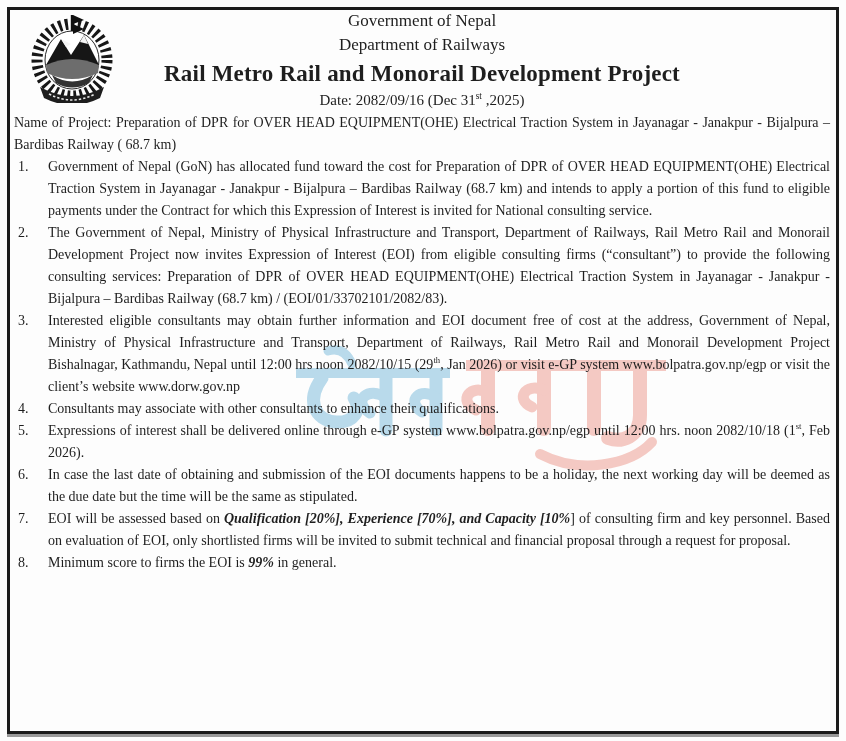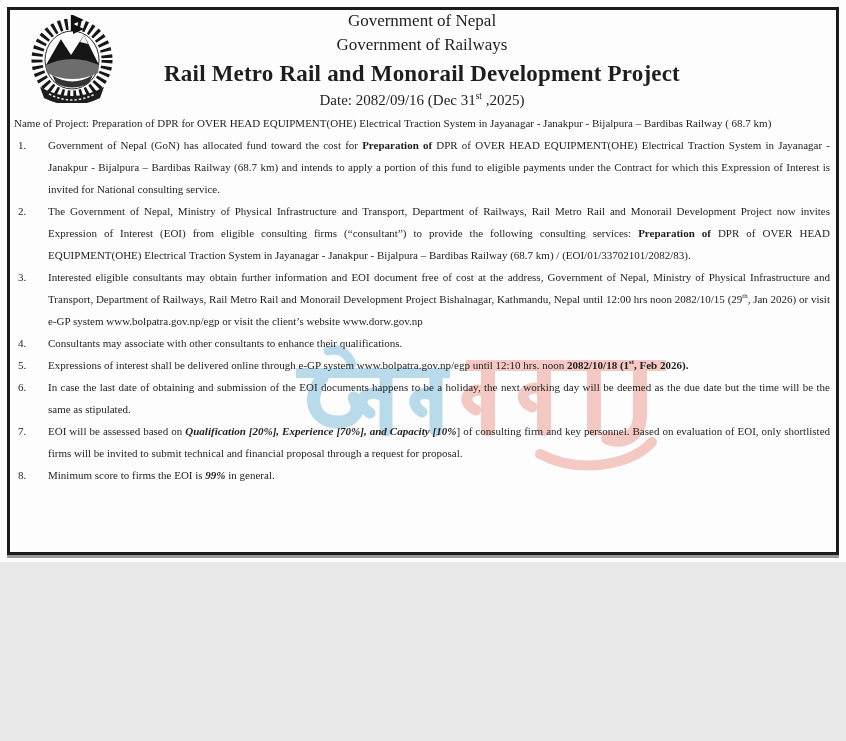--- a/index.html
+++ b/index.html
@@ -1,37 +1,37 @@
 <!DOCTYPE html>
 <html><head>
 <meta charset="utf-8">
 <style>
   html,body{margin:0;padding:0;background:#e8e8e8;}
   .page{
-    position:relative;width:846px;height:562px;background:#fdfdfd;
+    position:relative;width:846px;height:741px;background:#fdfdfd;
     font-family:"Liberation Serif", serif;color:#1e1e1e;overflow:hidden;
   }
   .frame{
     position:absolute;left:7px;top:7px;right:7px;bottom:7px;
     border:3px solid #1b1b1b;box-shadow:0 3px 0 #9a9a9a;pointer-events:none;z-index:4;
   }
   .watermark{position:absolute;left:288px;top:338px;z-index:1;opacity:.9;}
   .emblem{position:absolute;left:28px;top:11px;width:88px;height:92px;z-index:3;}
   .content{position:absolute;left:14px;top:9px;right:16px;z-index:2;}
   .hdr{text-align:center;}
   .h-line{font-size:17px;line-height:24px;}
   .title{font-size:23px;font-weight:bold;line-height:33px;letter-spacing:.2px;text-align:center;}
   .addr{font-size:17px;line-height:24px;}
   .date-line{font-size:15px;line-height:21px;}
-  .body-text{font-size:11px;line-height:22px;}
+  .body-text{font-size:14px;line-height:22px;}
   .name-line{text-align:justify;margin-top:1px;}
   .item{display:flex;}
   .item .num{flex:none;width:34px;padding-left:4px;box-sizing:border-box;}
   .item .txt{flex:1;text-align:justify;}
-  .b{font-weight:bold;}
+  .b{font-weight:normal;}
   .bi{font-weight:bold;font-style:italic;}
   sup{font-size:.62em;vertical-align:super;line-height:0;}
 </style>
 </head>
 <body>
 
 <div class="page">
   <div class="frame"></div>
 
   <svg class="watermark" width="390" height="145" viewBox="0 0 390 145" aria-hidden="true">
@@ -69,21 +69,21 @@
       <path d="M45,4 l11,5 -11,4 z" fill="#101010"></path>
       <path d="M45,13 l11,5 -11,5 z" fill="#101010"></path>
       <path d="M12,76 Q44,94 76,76 L72,87 Q44,101 16,87 Z" fill="#1d1d1d"></path>
       <path d="M21,83 Q44,95 67,83" fill="none" stroke="#e8e8e8" stroke-width="1.6" stroke-dasharray="2.4 2"></path>
     </svg>
   </div>
 
   <div class="content">
     <div class="hdr">
       <div class="h-line">Government of Nepal</div>
-      <div class="h-line">Government of Railways</div>
+      <div class="h-line">Department of Railways</div>
       <div class="title">Rail Metro Rail and Monorail Development Project</div>
       <div class="date-line"><span>Date: 2082/09/16 (Dec 31</span><sup>st</sup><span> ,2025)</span></div>
     </div>
 
     <div class="body-text">
       <div class="name-line">Name of Project: Preparation of DPR for OVER HEAD EQUIPMENT(OHE)  Electrical Traction System in Jayanagar  - Janakpur - Bijalpura – Bardibas Railway ( 68.7 km)</div>
       <div class="list">
           <div class="item">
             <span class="num">1.</span>
             <div class="txt"><span>Government of Nepal (GoN) has allocated fund toward the cost for </span><span class="b">Preparation of </span><span>DPR of OVER HEAD EQUIPMENT(OHE) Electrical Traction System in Jayanagar - Janakpur - Bijalpura – Bardibas Railway (68.7 km) and intends to apply a portion of this fund to eligible payments under the Contract for which this Expression of Interest is invited for National consulting service.</span></div>
@@ -95,21 +95,21 @@
           <div class="item">
             <span class="num">3.</span>
             <div class="txt"><span>Interested eligible consultants may obtain further information and EOI document free of cost at the address, Government of Nepal, Ministry of Physical Infrastructure and Transport, Department of Railways, Rail Metro Rail and Monorail Development Project Bishalnagar, Kathmandu, Nepal until 12:00 hrs noon 2082/10/15 (29</span><sup>th</sup><span>, Jan 2026) or visit e-GP system www.bolpatra.gov.np/egp or visit the client’s website www.dorw.gov.np</span></div>
           </div>
           <div class="item">
             <span class="num">4.</span>
             <div class="txt"><span>Consultants may associate with other consultants to enhance their qualifications.</span></div>
           </div>
           <div class="item">
             <span class="num">5.</span>
-            <div class="txt"><span>Expressions of interest shall be delivered online through e-GP system www.bolpatra.gov.np/egp until 12:10 hrs. noon </span><span class="b">2082/10/18 (1</span><sup class="b">st</sup><span class="b">, Feb 2026).</span></div>
+            <div class="txt"><span>Expressions of interest shall be delivered online through e-GP system www.bolpatra.gov.np/egp until 12:00 hrs. noon </span><span class="b">2082/10/18 (1</span><sup class="b">st</sup><span class="b">, Feb 2026).</span></div>
           </div>
           <div class="item">
             <span class="num">6.</span>
             <div class="txt"><span>In case the last date of obtaining and submission of the EOI documents happens to be a holiday, the next working day will be deemed as the due date but the time will be the same as stipulated.</span></div>
           </div>
           <div class="item">
             <span class="num">7.</span>
             <div class="txt"><span>EOI will be assessed based on </span><span class="bi">Qualification [20%], Experience [70%], and Capacity [10%</span><span>] of consulting firm and key personnel. Based on evaluation of EOI, only shortlisted firms will be invited to submit technical and financial proposal through a request for proposal.</span></div>
           </div>
           <div class="item">

